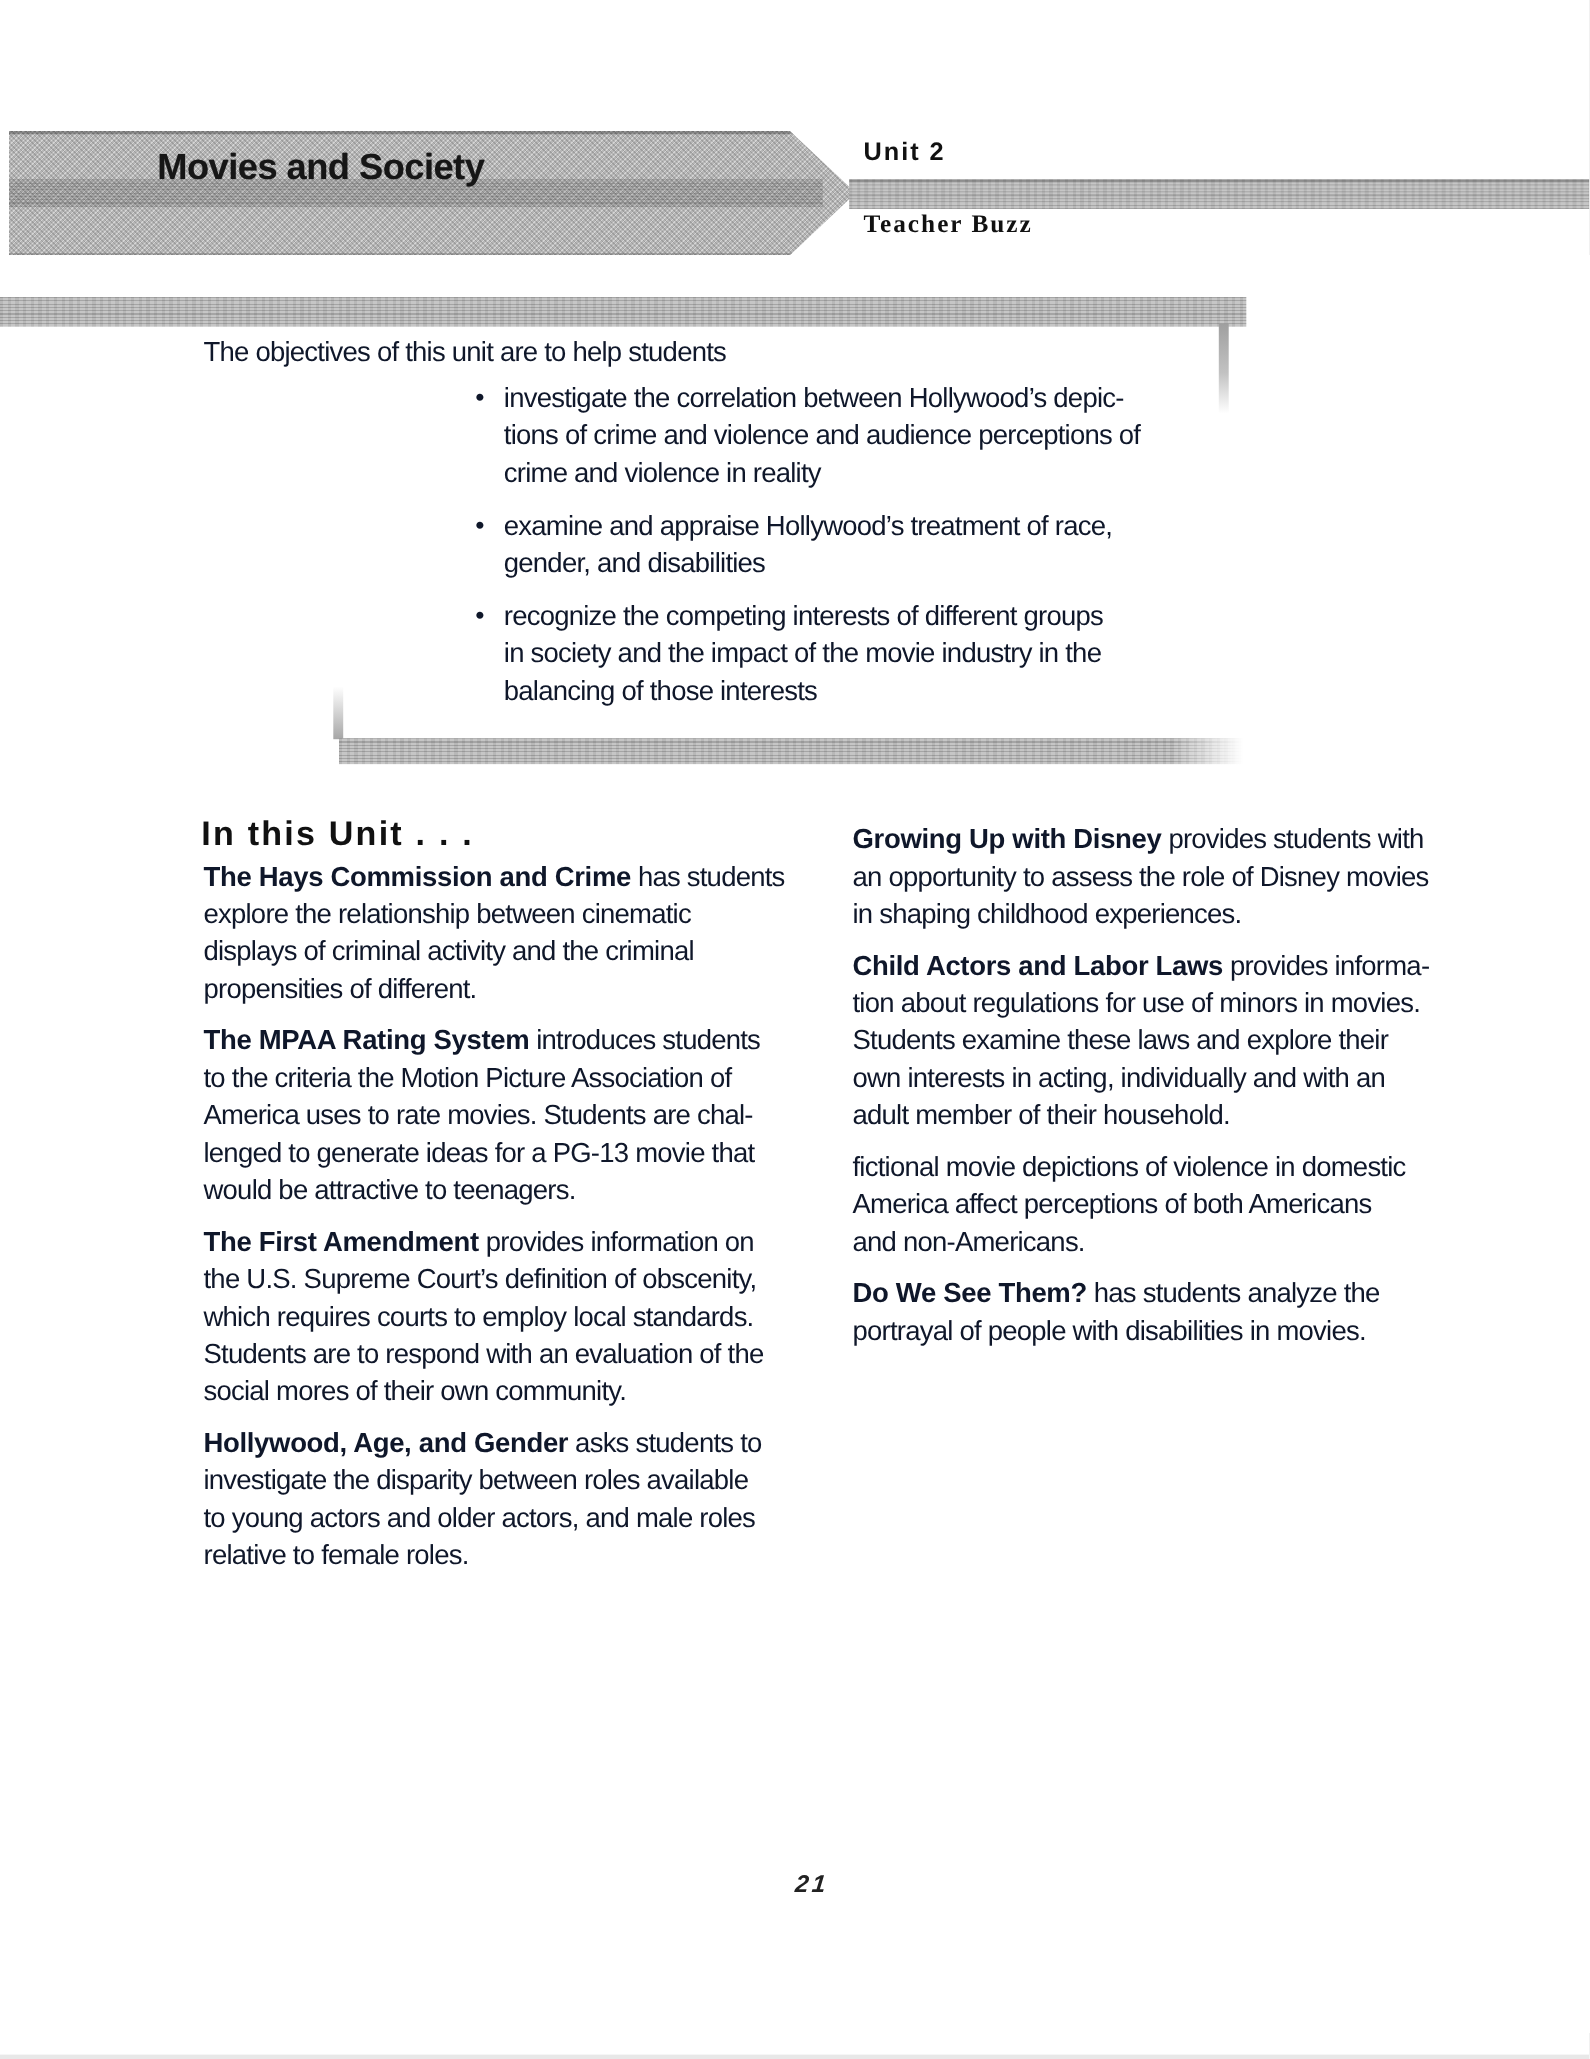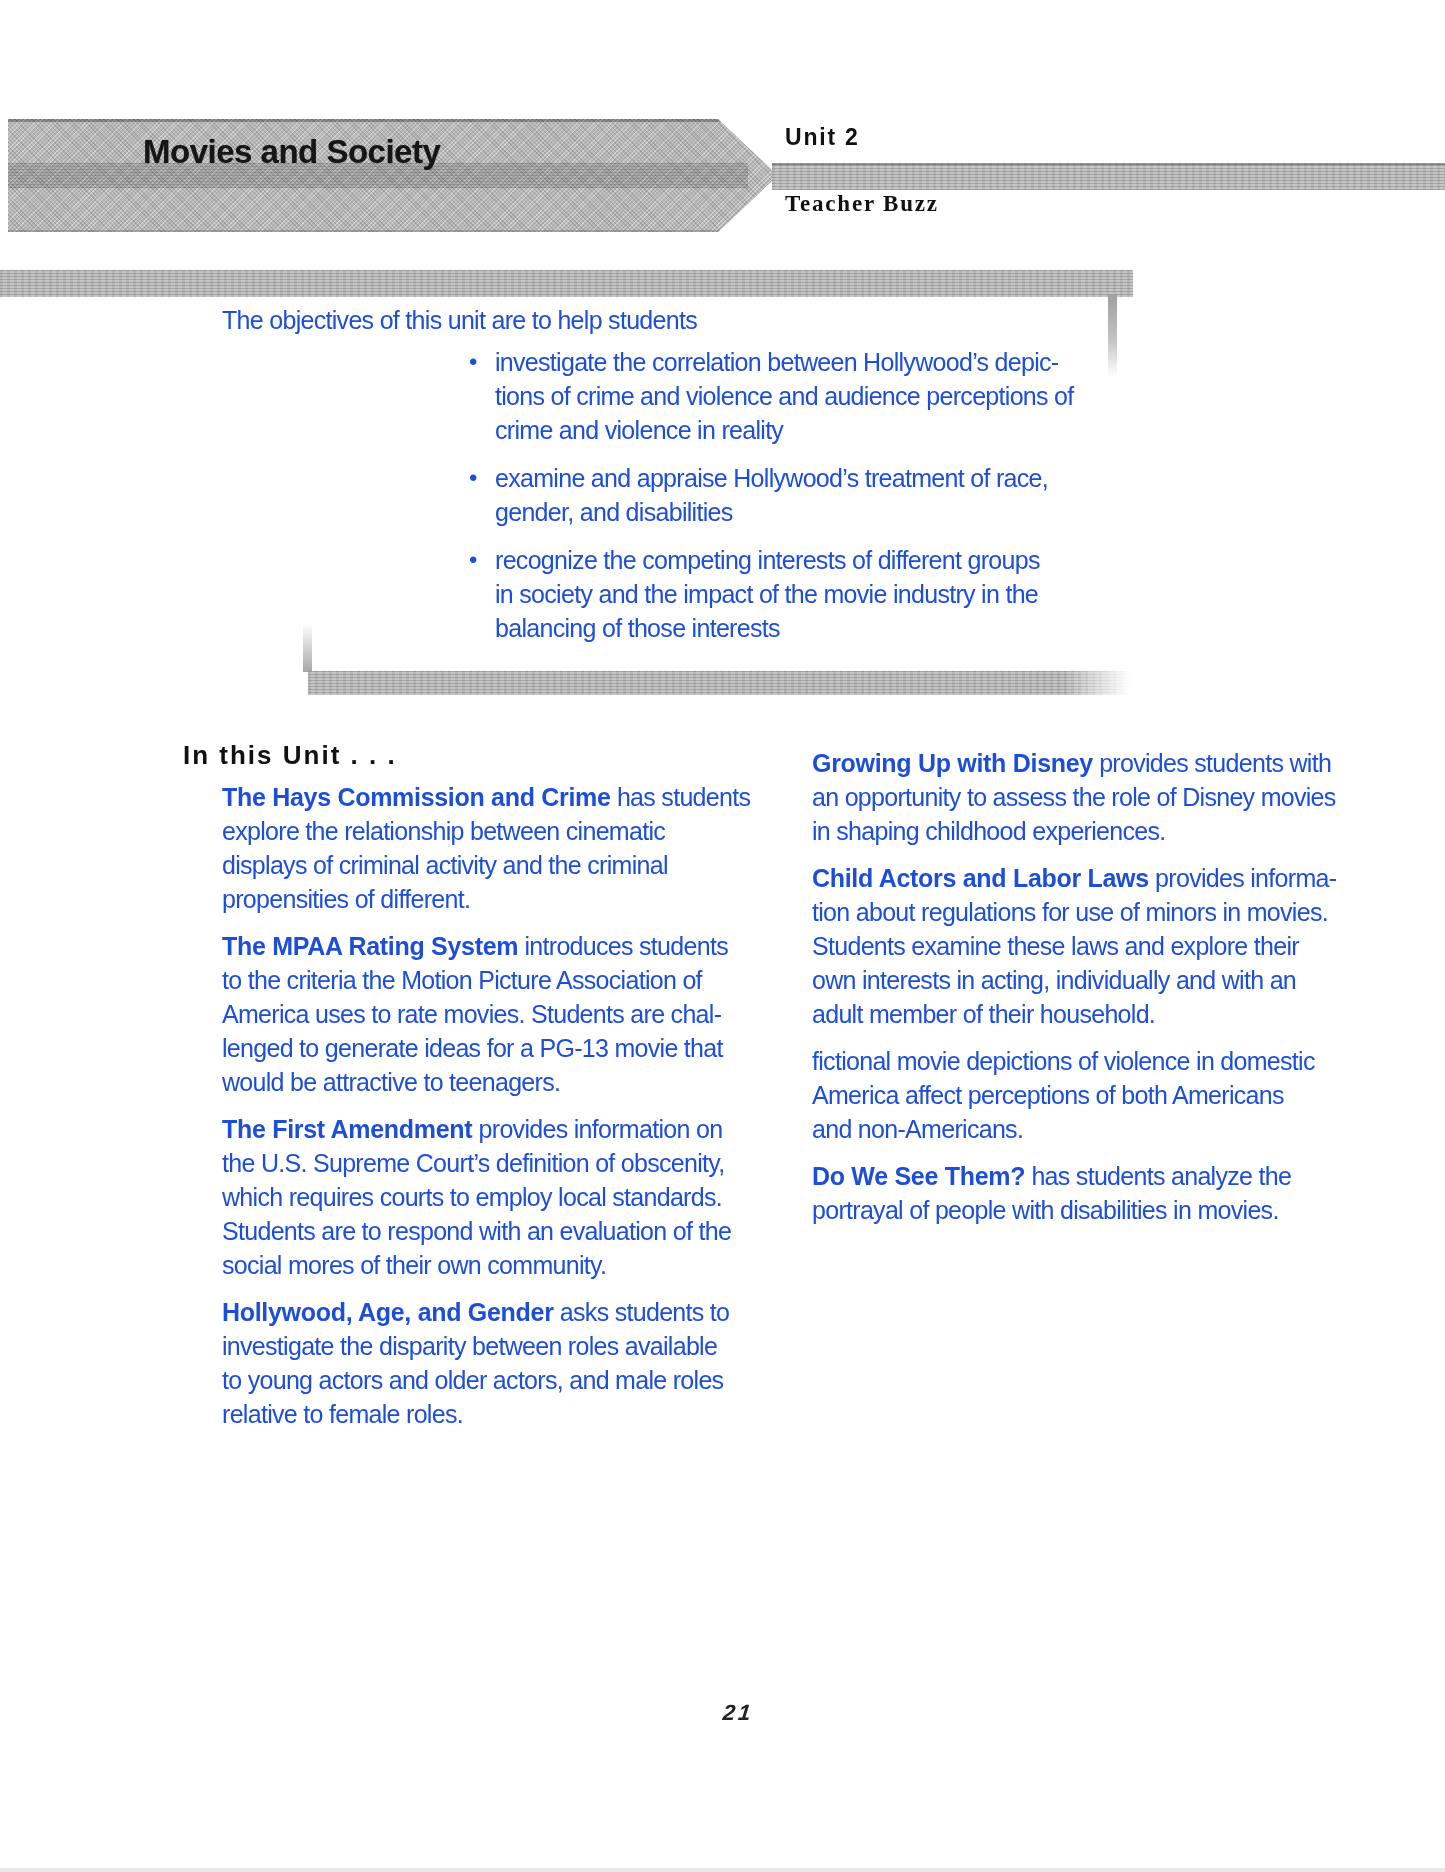--- a/index.html
+++ b/index.html
@@ -61,30 +61,30 @@
             mask-image:linear-gradient(to right,#000 92%,transparent);
   }
   .obj-right-stub{
     position:absolute;left:1108px;top:294px;width:9px;height:82px;
     background:linear-gradient(to bottom,#9f9f9f,#c2c2c2 55%,rgba(194,194,194,0));
   }
   .obj-left-stub{
     position:absolute;left:303px;top:624px;width:9px;height:48px;
     background:linear-gradient(to top,#a6a6a6,rgba(176,176,176,0));
   }
-  .body-text{font-size:25px;letter-spacing:-.7px;color:#1d4ed8;margin-left:37px;}
+  .body-text{font-size:25px;letter-spacing:-.7px;color:#0f172a;}
   .obj-intro{position:absolute;left:185px;top:303px;line-height:34px;white-space:nowrap;}
   .obj-bullets{position:absolute;left:432px;top:345px;}
   .bullet{display:flex;margin-bottom:14px;}
   .bdot{width:26px;flex:0 0 26px;font-size:24px;line-height:34px;}
   .bline{line-height:34px;white-space:nowrap;}
   
   .unit-heading{
     position:absolute;left:183px;top:740px;
-    font-size:26px;font-weight:bold;letter-spacing:2px;color:#111;
+    font-size:31px;font-weight:bold;letter-spacing:2px;color:#111;
     white-space:nowrap;
   }
   .col{position:absolute;}
   .col-left{left:185px;top:780px;width:578px;}
   .col-right{left:775px;top:746px;width:600px;}
   .para{margin-bottom:13px;}
   .pline{line-height:34px;white-space:nowrap;}
   .pline b{font-weight:bold;letter-spacing:-.3px;}
   
   .page-num{

